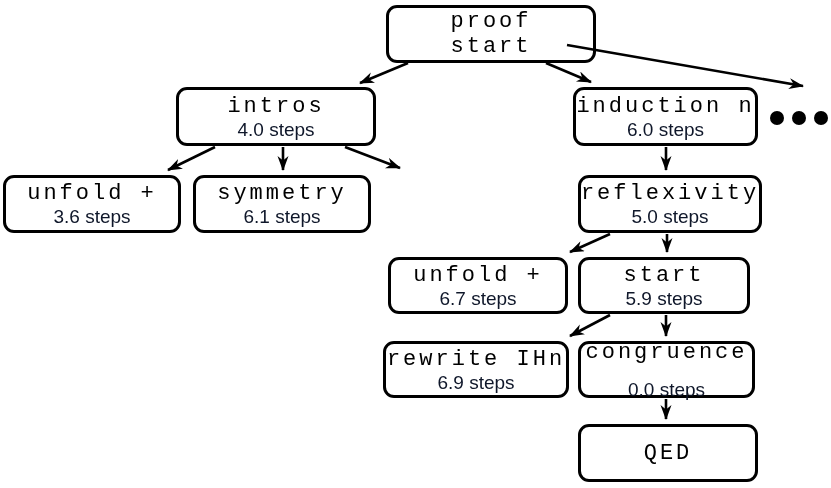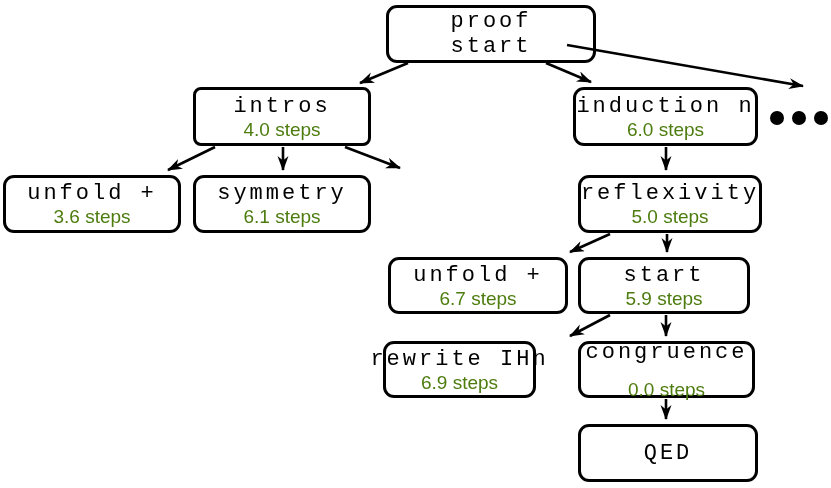--- a/index.html
+++ b/index.html
@@ -27,21 +27,21 @@
     font-family:"Liberation Mono","DejaVu Sans Mono",monospace;
     font-size:22px;
     letter-spacing:3px;
     color:#000000;
     line-height:25px;
     white-space:nowrap;
   }
   .steps{
     font-family:"Liberation Sans","DejaVu Sans",sans-serif;
     font-size:19px;
-    color:#4d7c0f;
+    color:#0f172a;
     line-height:21px;
     white-space:nowrap;
   }
 </style>
 </head>
 <body>
 
 <div class="canvas">
 
   <svg class="edges" width="831" height="488" viewBox="0 0 831 488">
@@ -74,21 +74,21 @@
       <circle cx="799" cy="118" r="7" fill="#000"></circle>
       <circle cx="821" cy="118" r="7" fill="#000"></circle>
     </g>
   </svg>
 
   <div class="node" style="left:386px;top:5px;width:210px;height:58px;">
     <span class="lbl">proof</span>
     <span class="lbl">start</span>
   </div>
 
-  <div class="node" style="left:193px;top:87px;width:178px;height:59px;border-radius:8px;">
+  <div class="node" style="left:176px;top:87px;width:200px;height:59px;">
     <span class="lbl">intros</span>
     <span class="steps">4.0 steps</span>
   </div>
 
   <div class="node" style="left:573px;top:87px;width:185px;height:59px;">
     <span class="lbl">induction n</span>
     <span class="steps">6.0 steps</span>
   </div>
 
   <div class="node" style="left:3px;top:175px;width:178px;height:58px;">
@@ -110,21 +110,21 @@
   <div class="node" style="left:388px;top:257px;width:180px;height:57px;">
     <span class="lbl">unfold +</span>
     <span class="steps">6.7 steps</span>
   </div>
 
   <div class="node" style="left:578px;top:257px;width:172px;height:57px;">
     <span class="lbl">start</span>
     <span class="steps">5.9 steps</span>
   </div>
 
-  <div class="node" style="left:383px;top:341px;width:153px;height:57px;">
+  <div class="node" style="left:383px;top:341px;width:186px;height:57px;">
     <span class="lbl">rewrite IHn</span>
     <span class="steps">6.9 steps</span>
   </div>
 
   <div class="node" style="left:578px;top:341px;width:177px;height:57px;gap:14px;">
     <span class="lbl">congruence</span>
     <span class="steps">0.0 steps</span>
   </div>
 
   <div class="node" style="left:578px;top:424px;width:180px;height:58px;">

